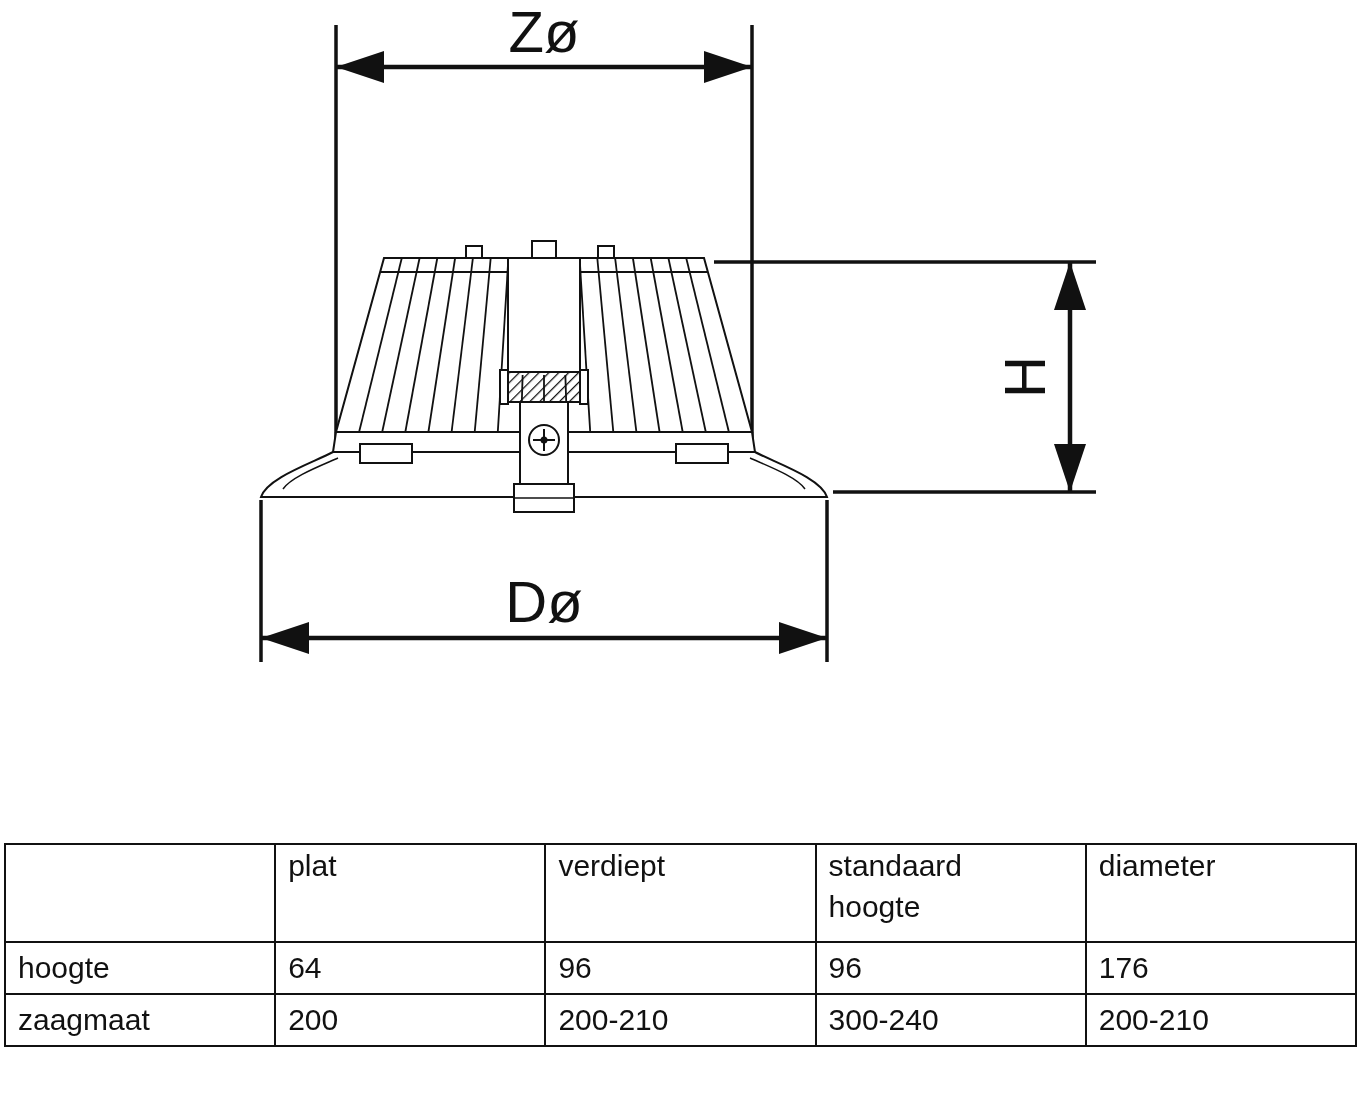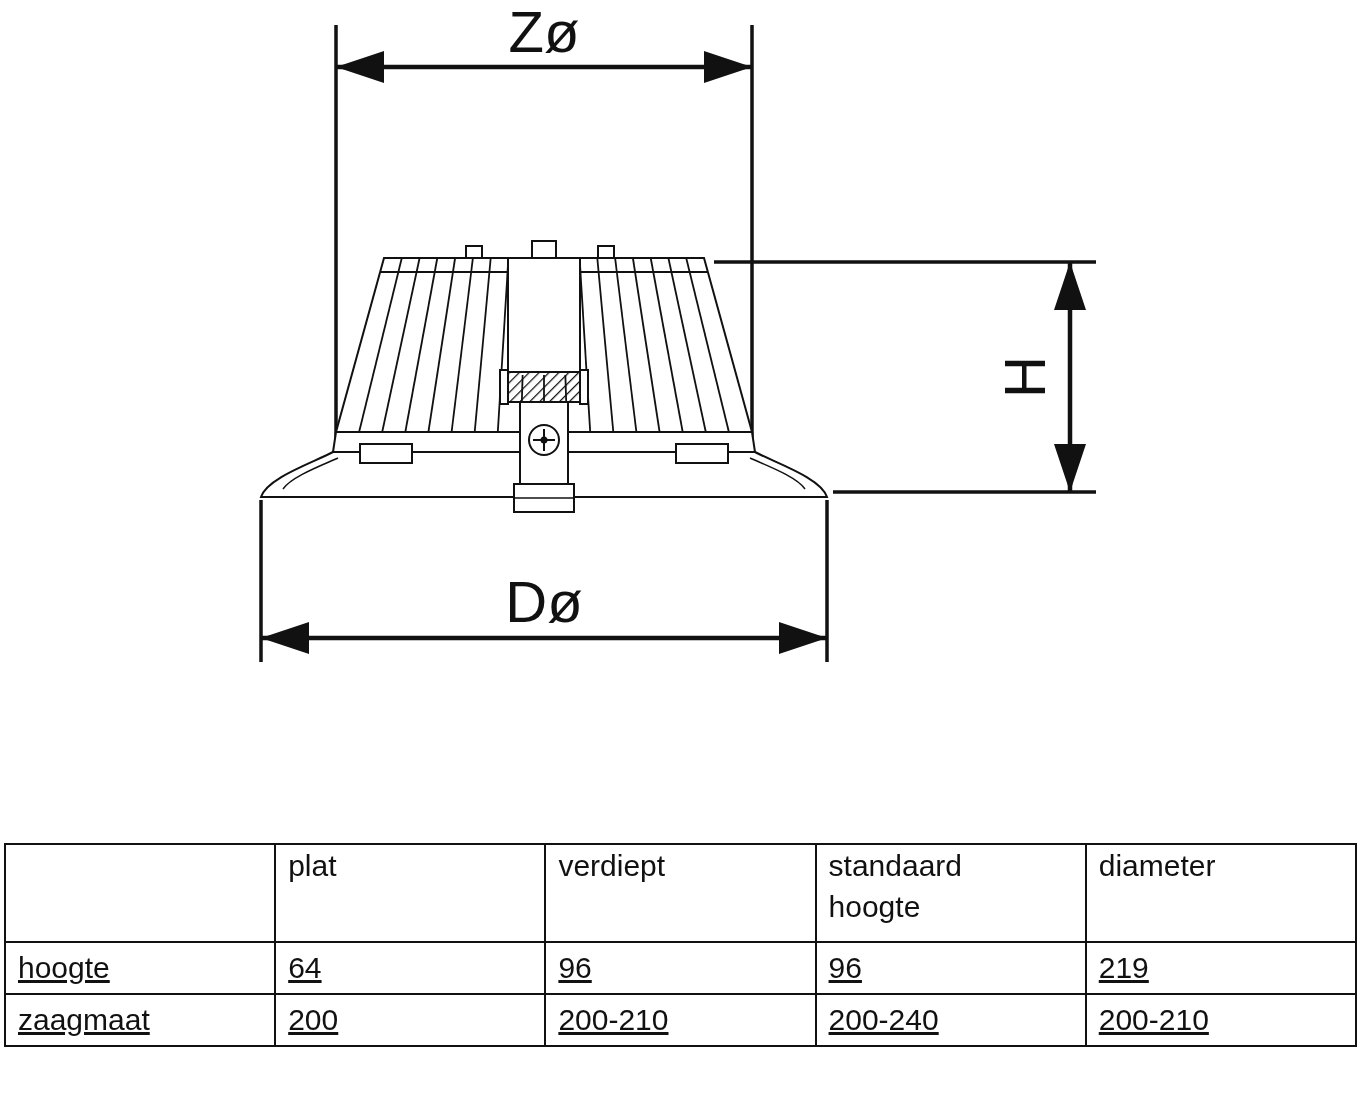--- a/index.html
+++ b/index.html
@@ -42,21 +42,20 @@
     height: 98px;
   }
   .spec-table th span {
     display: inline-block;
     max-width: 210px;
     line-height: 1.37;
   }
   .spec-table td {
     height: 52px;
     vertical-align: middle;
-    text-decoration: underline;
   }
 </style>
 </head>
 <body>
 
 <div class="canvas">
 
   <svg class="drawing" width="1361" height="800" viewBox="0 0 1361 800">
     <defs>
       <pattern id="hatch" patternUnits="userSpaceOnUse" width="7" height="7" patternTransform="rotate(45)">
@@ -160,25 +159,25 @@
         <th><span>standaard hoogte</span></th>
         <th><span>diameter</span></th>
       </tr>
     </thead>
     <tbody>
       <tr>
         <td>hoogte</td>
         <td>64</td>
         <td>96</td>
         <td>96</td>
-        <td>219</td>
+        <td>176</td>
       </tr>
       <tr>
         <td>zaagmaat</td>
         <td>200</td>
         <td>200-210</td>
-        <td>200-240</td>
+        <td>300-240</td>
         <td>200-210</td>
       </tr>
     </tbody>
   </table>
 
 </div>
 
 </body></html>

